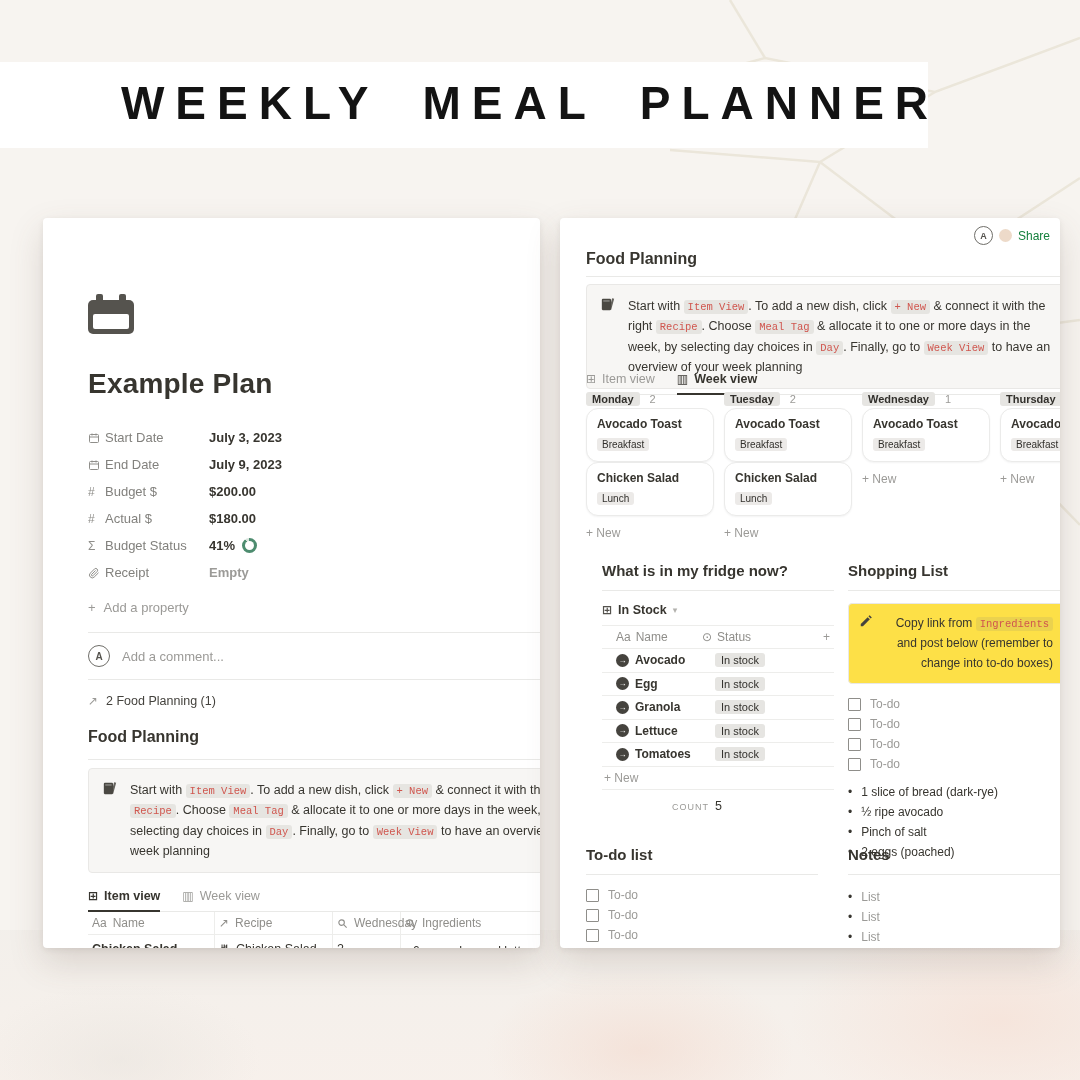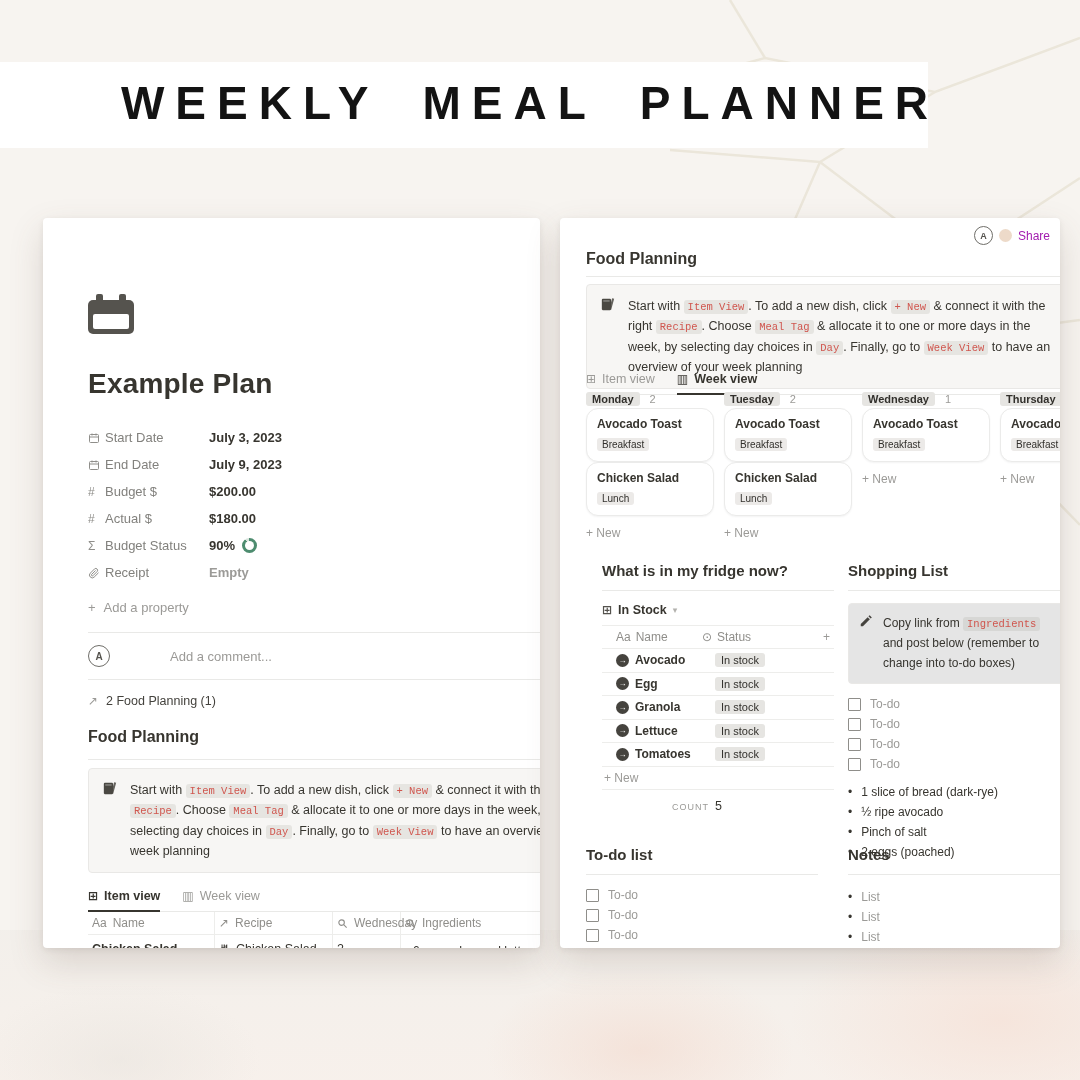--- a/index.html
+++ b/index.html
@@ -36,21 +36,21 @@
   .prop-label{width:104px;color:#82817d;}
   .prop-value{color:#37352f;display:flex;align-items:center;gap:7px;font-weight:bold;}
   .prop-value.empty{color:#9b9a97;text-align:right;}
   .ring{width:15px;height:15px;border-radius:50%;
     background:conic-gradient(#4d8c6f 0 324deg,#d7e3dc 324deg 360deg);position:relative;}
   .ring::after{content:"";position:absolute;inset:3px;background:#fff;border-radius:50%;}
   .add-prop{margin-top:10px;height:22px;display:flex;align-items:center;gap:8px;color:#9b9a97;font-size:13px;}
   .comment-row{height:46px;display:flex;align-items:center;gap:12px;}
   .avatar-circle{width:20px;height:20px;border-radius:50%;border:1px solid #6f6e69;color:#55534e;
     display:inline-flex;align-items:center;justify-content:center;font-size:10px;font-weight:700;flex:none;}
-  .comment-ph{color:#9b9a97;font-size:13px;margin-left:48px;}
+  .comment-ph{color:#9b9a97;font-size:13px;}
   .backlink-row{height:26px;display:flex;align-items:center;gap:8px;font-size:12.5px;color:#44423d;}
   .backlink-row .arr{color:#9b9a97;font-size:12px;}
   h3.section{margin:14px 0 0;font-size:16px;font-weight:700;height:22px;}
   .callout{margin-top:8px;width:590px;background:#f7f6f4;border:1px solid #e9e8e6;border-radius:4px;
     display:flex;gap:12px;padding:11px 12px;box-sizing:border-box;}
   .callout .txt{max-width:468px;font-size:12.5px;line-height:1.62;color:#37352f;}
   .code{font-family:"Liberation Mono","DejaVu Sans Mono",monospace;font-size:10.5px;color:#d0564e;
     background:rgba(135,131,120,.15);border-radius:3px;padding:1px 4px;white-space:nowrap;}
   .tabs{margin-top:14px;display:flex;gap:22px;border-bottom:1px solid #e9e9e7;width:590px;height:24px;}
   .tab{display:flex;align-items:center;gap:6px;font-size:12.5px;color:#9b9a97;padding-bottom:6px;}
@@ -64,21 +64,21 @@
   .hcell{display:flex;gap:6px;align-items:center;border-right:1px solid #ededeb;padding-left:4px;box-sizing:border-box;height:100%;}
   .c-name{width:127px;} .c-recipe{width:118px;} .c-serv{width:68px;} .c-ingr{width:180px;border-right:none;}
   .name-strong{font-weight:600;}
   .ingr-text{line-height:19px;}
   .mag{width:11px;height:11px;flex:none;margin-top:1px;}
   .util-ic{flex:none;margin-top:1px;}
 
   
   .share-row{position:absolute;top:8px;right:10px;display:flex;align-items:center;gap:6px;}
   .avatar-sm{width:13px;height:13px;border-radius:50%;background:#eddac9;flex:none;}
-  .share-label{font-size:12px;color:#a21caf;}
+  .share-label{font-size:12px;color:#15803d;}
   .rc-head{position:absolute;left:26px;top:32px;font-size:16px;font-weight:700;}
   .rc-hr1{position:absolute;left:26px;top:58px;width:474px;}
   .rc-callout{position:absolute;left:26px;top:66px;width:478px;background:#f7f6f4;border:1px solid #e9e8e6;
     border-radius:4px;display:flex;gap:12px;padding:11px 12px;box-sizing:border-box;}
   .rc-callout .txt{font-size:12.5px;line-height:1.62;}
   .rc-tabs{position:absolute;left:26px;top:138px;width:474px;}
   .board{position:absolute;left:26px;top:172px;width:560px;}
   .bcol{position:absolute;top:0;width:128px;}
   .bc0{left:0;} .bc1{left:138px;} .bc2{left:276px;} .bc3{left:414px;}
   .btag-row{display:flex;align-items:center;gap:10px;height:18px;}
@@ -104,22 +104,22 @@
   .frow{display:flex;align-items:center;height:22.5px;border-bottom:1px solid #ededeb;font-size:12px;}
   .frow .fic{margin-left:14px;width:13px;height:13px;border-radius:50%;background:#45433e;color:#fff;
     display:inline-flex;align-items:center;justify-content:center;font-size:8px;flex:none;}
   .frow .fname{margin-left:6px;font-weight:600;width:80px;}
   .frow .fpill{background:#e6e5e2;color:#32302c;border-radius:3px;padding:1px 6px;font-size:11px;}
   .fnew{height:22px;display:flex;align-items:center;gap:7px;color:#9b9a97;font-size:12px;border-bottom:1px solid #ededeb;padding-left:2px;}
   .fcount{margin-top:9px;padding-left:70px;display:flex;align-items:baseline;gap:6px;text-align:center;}
   .fcount .cl{font-size:9px;letter-spacing:1px;color:#9b9a97;}
   .fcount .cv{font-size:12.5px;color:#37352f;}
   .shopping{position:absolute;left:288px;top:344px;width:212px;}
-  .sh-callout{margin-top:12px;width:216px;background:#e5e5e5;border:1px solid #e9e8e6;border-radius:4px;
-    display:flex;gap:10px;padding:10px 10px;box-sizing:border-box;}
+  .sh-callout{margin-top:12px;width:216px;background:#fde047;border:1px solid #e9e8e6;border-radius:4px;
+    display:flex;gap:10px;padding:10px 10px;box-sizing:border-box;text-align:right;}
   .sh-callout .txt{font-size:12px;line-height:1.65;}
   .todo-row{display:flex;align-items:center;gap:9px;height:20px;margin-top:0;}
   .todo-rows{margin-top:10px;display:flex;flex-direction:column;gap:0;}
   .todo-row .cb{width:13px;height:13px;border:1.5px solid #8f8e8a;border-radius:1px;box-sizing:border-box;flex:none;}
   .todo-row .tl{color:#9b9a97;font-size:12px;}
   .bullets{margin-top:8px;}
   .bullet-row{display:flex;gap:9px;align-items:flex-start;min-height:20px;font-size:12px;color:#37352f;}
   .bullet-row .dot{font-size:12px;line-height:20px;}
   .bullet-row .bl{line-height:20px;}
   .todo-sec{position:absolute;left:26px;top:628px;width:232px;}
@@ -189,21 +189,21 @@
       </div>
       <div class="prop-row">
         <span class="prop-ic">#</span>
         <span class="prop-label">Actual $</span>
         <span class="prop-value">$180.00</span>
       </div>
       <div class="prop-row">
         <span class="prop-ic">Σ</span>
         <span class="prop-label">Budget Status</span>
         <span class="prop-value">
-            <span>90%</span>
+            <span>41%</span>
             <span class="ring"></span>
           </span>
       </div>
       <div class="prop-row">
         <span class="prop-ic">
           <svg width="12" height="12" viewBox="0 0 24 24" fill="none" stroke="#8f8e8a" stroke-width="2">
               <path d="M21 11.5l-8.6 8.6a5.5 5.5 0 01-7.8-7.8L13.2 3.7a3.7 3.7 0 015.2 5.2L9.8 17.5a1.85 1.85 0 01-2.6-2.6l8-8"></path>
             </svg>
           </span>
         <span class="prop-label">Receipt</span>

